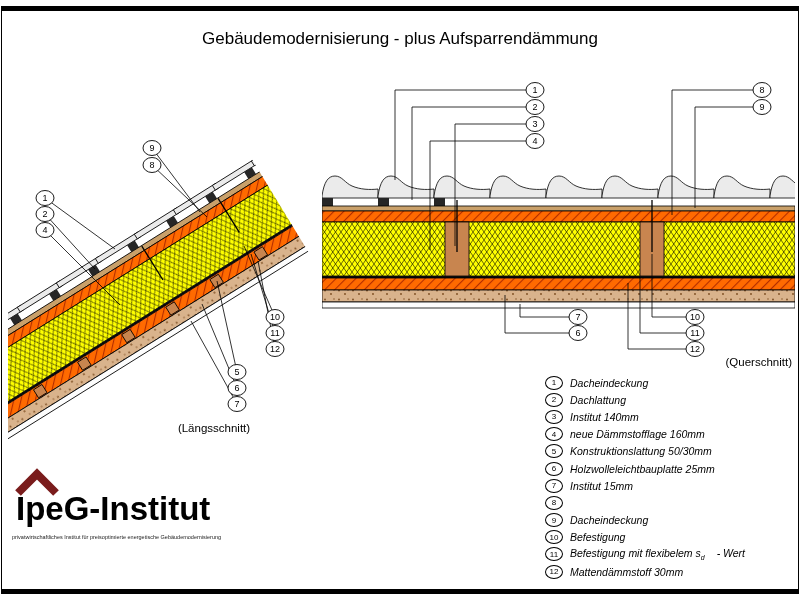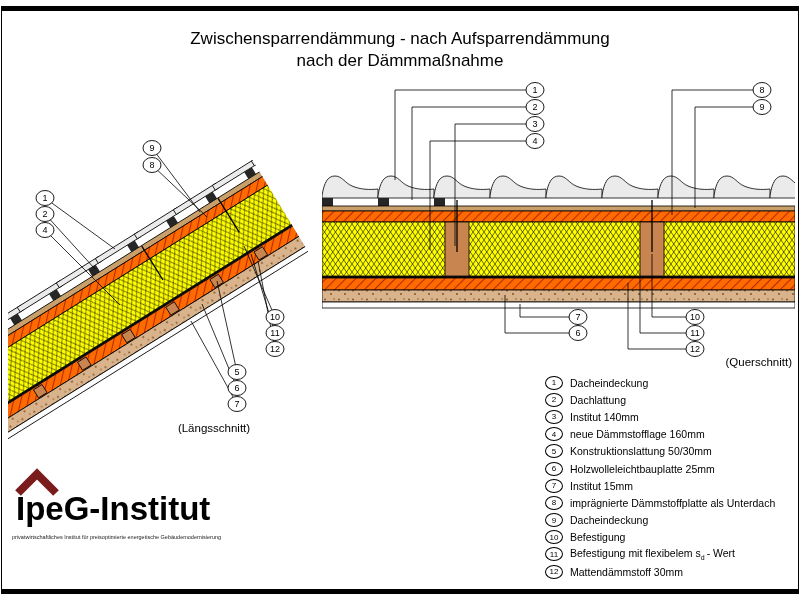--- a/index.html
+++ b/index.html
@@ -19,36 +19,35 @@
   .cOuter{fill:#fff;stroke:#000;stroke-width:0.9;}
   .cNum{font-size:9px;text-anchor:middle;}
   .seclabel{font-size:11.5px;}
   .tile{fill:#ebebeb;stroke:#000;stroke-width:0.8;}
   
   .legend{position:absolute;left:545px;top:374px;}
   .lrow{display:flex;align-items:center;height:17.2px;}
   .lnum{width:16px;height:12px;border:1px solid #000;border-radius:50%;
         font-size:8px;display:flex;align-items:center;justify-content:center;
         flex:0 0 auto;background:#fff;margin-right:7px;}
-  .ltxt{font-size:10.5px;white-space:nowrap;}
+  .ltxt{font-size:10.5px;white-space:nowrap;font-style:italic;}
   .ltxt sub{font-size:7px;}
-  .ltxt .post{margin-left:2px;}
+  .ltxt .post{margin-left:12px;}
   
   .logo{position:absolute;left:12px;top:468px;}
   .logo-text{font-size:33px;font-weight:bold;font-family:"Liberation Sans",sans-serif;fill:#000;}
   .tagline{font-size:5.5px;color:#222;margin-top:0;white-space:nowrap;}
 </style>
 </head>
 <body>
 
 <div class="frame"></div>
 
 <div class="title">
-  <div>Zwischensparrendämmung - nach Aufsparrendämmung</div>
-  <div>nach der Dämmmaßnahme</div>
+  <div>Gebäudemodernisierung - plus Aufsparrendämmung</div>
 </div>
 
 <svg class="drawing" width="800" height="600" viewBox="0 0 800 600">
   <defs>
     <pattern id="hatchY" width="11" height="8" patternUnits="userSpaceOnUse">
       <rect width="11" height="8" fill="#ffff00"></rect>
       <path d="M0,0 L5.5,8 L11,0 M0,8 L5.5,0 L11,8" fill="none" stroke="#000" stroke-width="0.6"></path>
     </pattern>
     <pattern id="hatchO" width="7" height="7" patternUnits="userSpaceOnUse" patternTransform="rotate(45)">
       <rect width="7" height="7" fill="#ff6a00"></rect>
@@ -308,21 +307,20 @@
   <div class="lrow">
       <span class="lnum">6</span>
       <span class="ltxt">Holzwolleleichtbauplatte 25mm</span>
     </div>
   <div class="lrow">
       <span class="lnum">7</span>
       <span class="ltxt">Institut 15mm</span>
     </div>
   <div class="lrow">
       <span class="lnum">8</span>
-      <span class="ltxt">imprägnierte Dämmstoffplatte als Unterdach</span>
     </div>
   <div class="lrow">
       <span class="lnum">9</span>
       <span class="ltxt">Dacheindeckung</span>
     </div>
   <div class="lrow">
       <span class="lnum">10</span>
       <span class="ltxt">Befestigung</span>
     </div>
   <div class="lrow">

